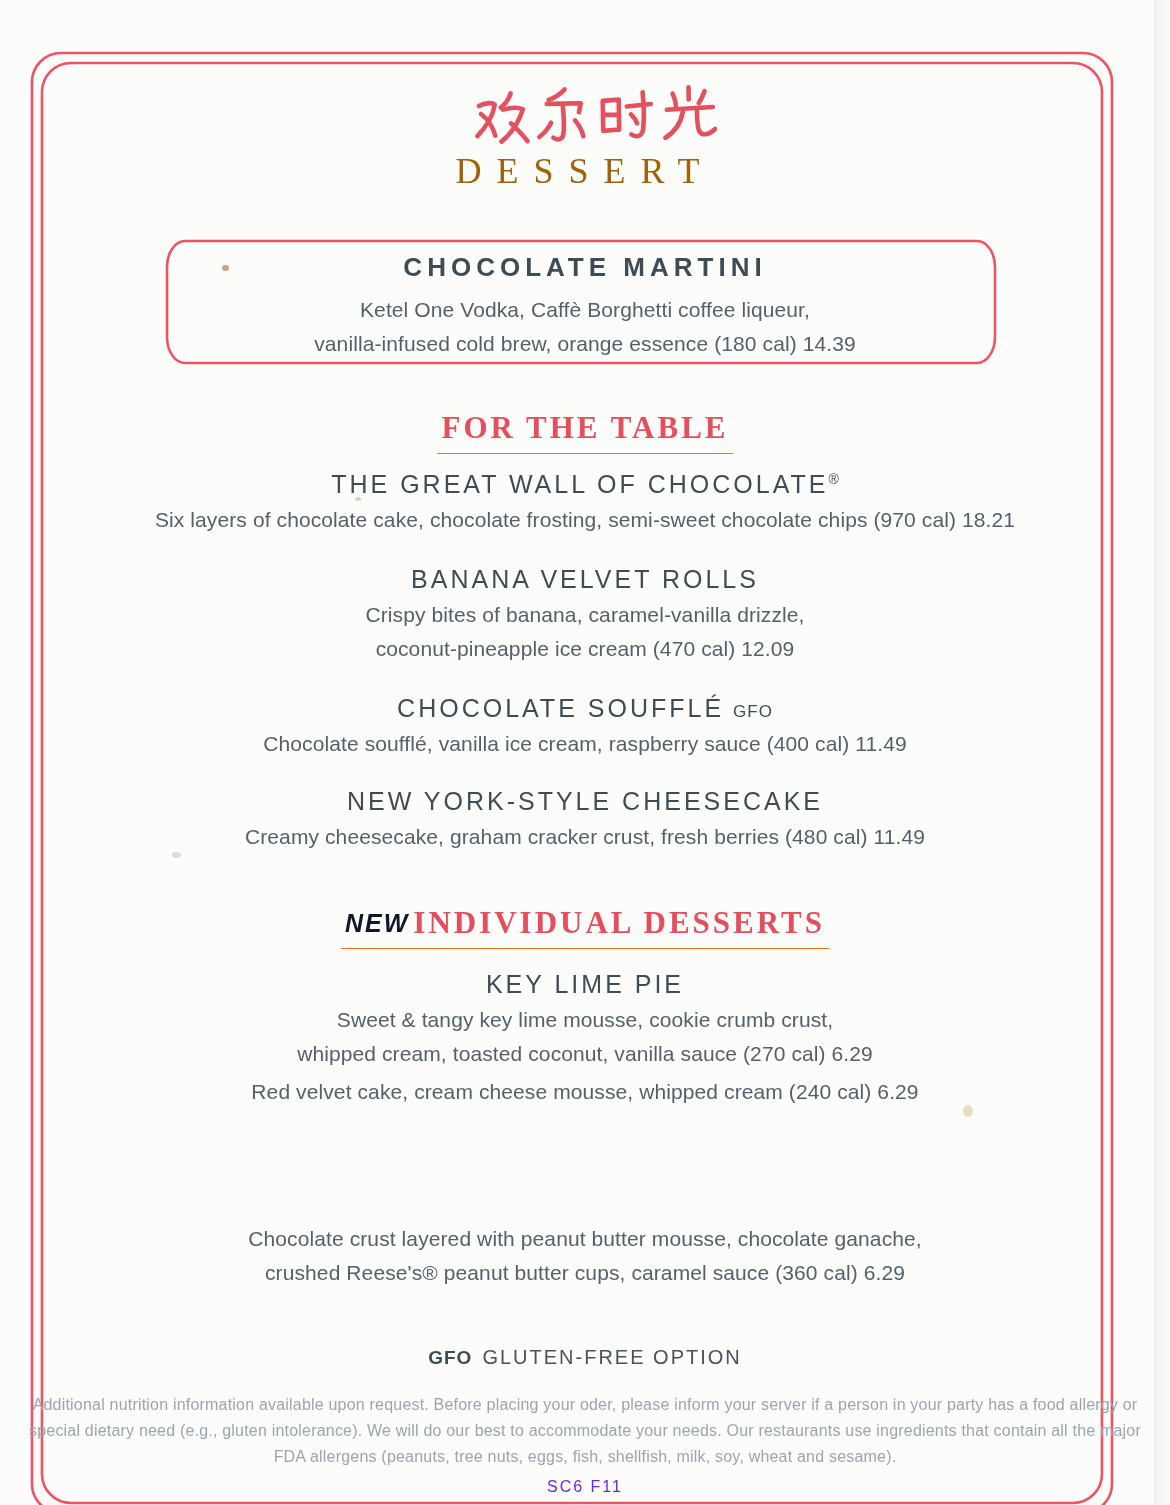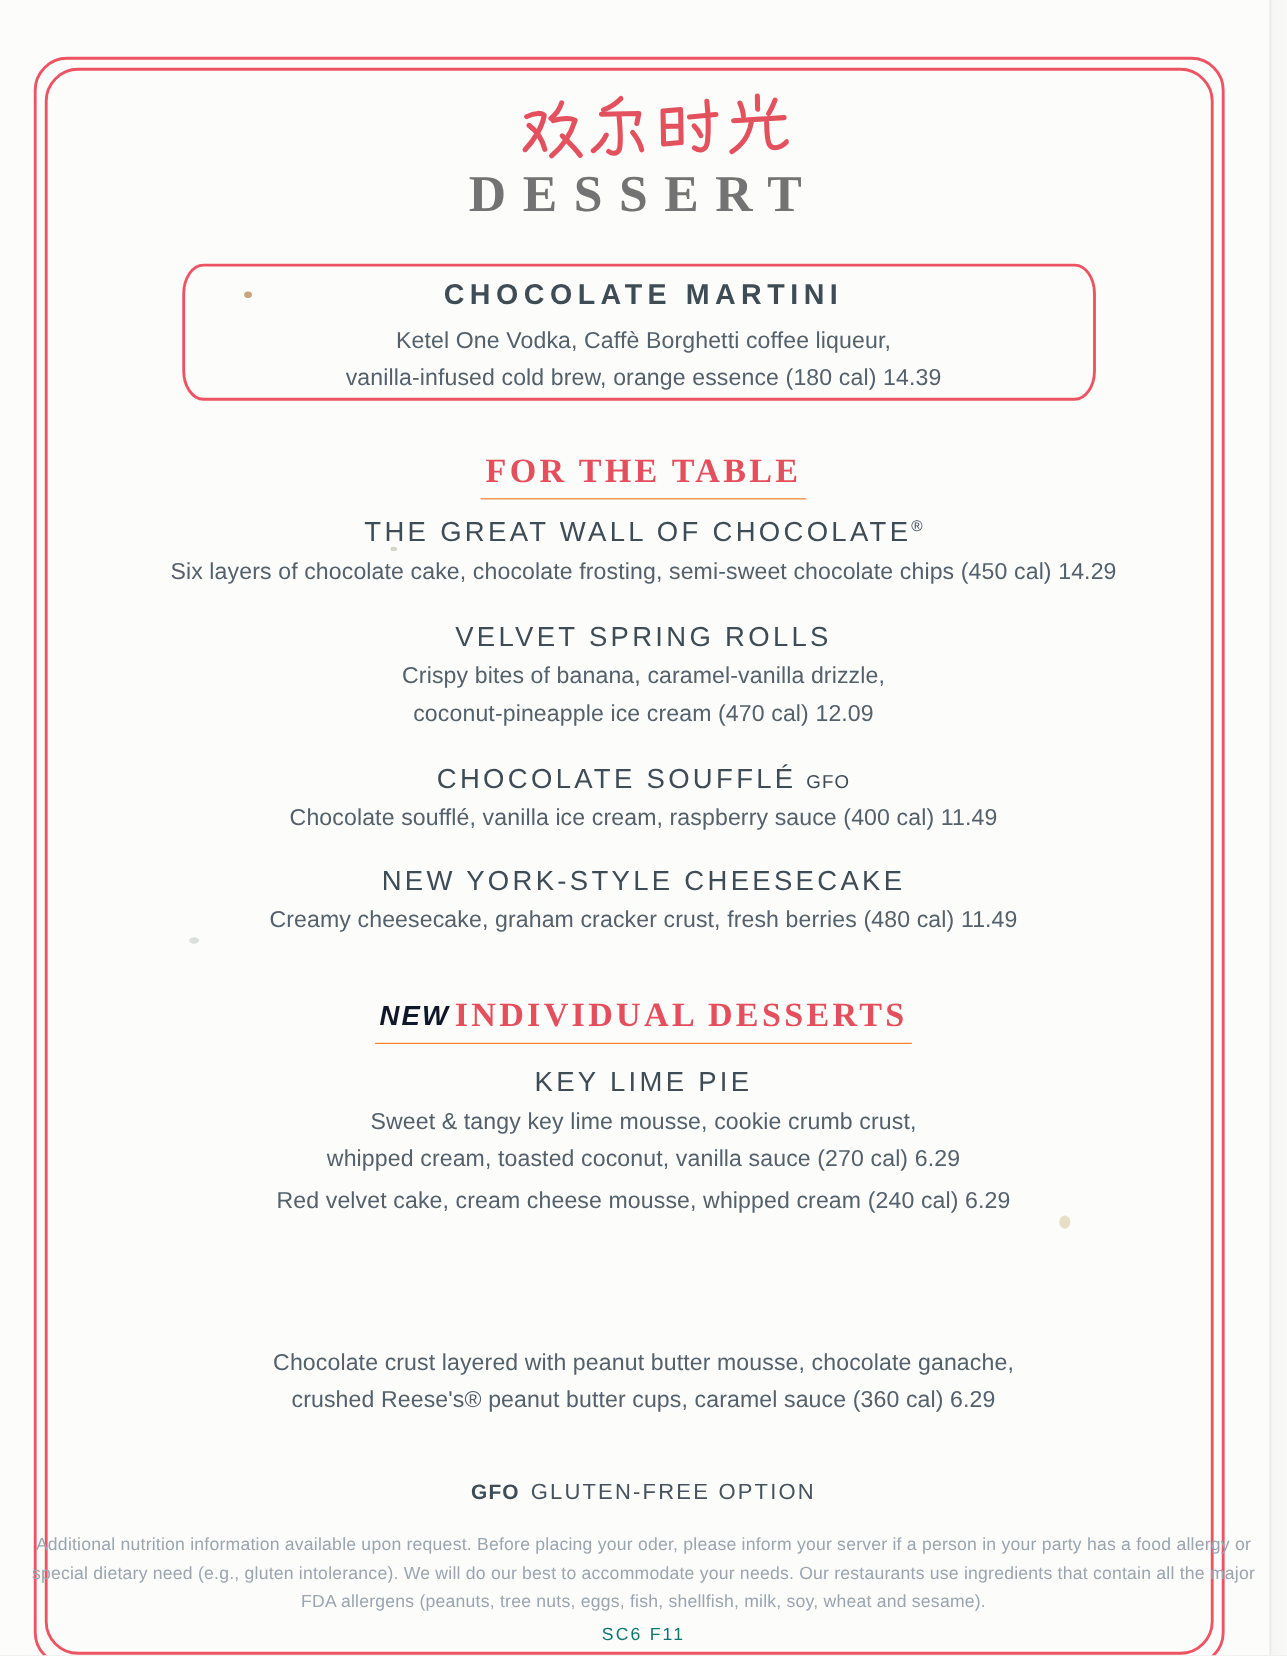--- a/index.html
+++ b/index.html
@@ -9,22 +9,22 @@
     font-family:"Liberation Sans",sans-serif;
   }
   .frame-svg{position:absolute;left:0;top:0;width:1170px;height:1505px;z-index:1;}
   .layer{position:absolute;left:0;top:0;width:1170px;height:1505px;z-index:2;}
   .cblock{position:absolute;left:0;right:0;text-align:center;white-space:nowrap;}
 
   .calligraphy{position:absolute;left:473px;top:84px;width:244px;height:64px;}
   .calligraphy path{stroke:#e4515e;stroke-width:4.6;fill:none;stroke-linecap:round;stroke-linejoin:round;}
 
   .menu-title{
-    top:150px;font-family:"Liberation Serif",serif;font-weight:bold;
-    font-size:47px;letter-spacing:15px;color:#737373;
+    top:150px;font-family:"Liberation Serif",serif;font-weight:normal;
+    font-size:36px;letter-spacing:15px;color:#a16207;
   }
   .feat-name{top:252px;font-weight:bold;font-size:26px;letter-spacing:5px;color:#3e4c56;}
   .desc{font-size:21px;color:#54616b;line-height:34px;letter-spacing:0.1px;}
   .feat-desc{top:293px;}
 
   .section-head{top:410px;}
   .section-head .inner{
     display:inline-block;border-bottom:1px solid #f97316;padding:0 4px 7px 4px;
   }
   .serif-red{
@@ -36,21 +36,21 @@
     font-size:25px;letter-spacing:2px;color:#0f172a;margin-right:4px;vertical-align:1px;
   }
   .item-name{
     margin:0;font-weight:normal;font-size:25px;letter-spacing:3px;color:#3e4c56;
   }
   .item-name sup.reg{font-size:14px;vertical-align:9px;letter-spacing:0;}
   .item-name .badge{font-size:17px;letter-spacing:1px;margin-left:9px;}
   .legend{top:1346px;font-size:20px;color:#46535d;letter-spacing:2px;}
   .legend b{font-size:19px;color:#3e4c56;letter-spacing:1px;margin-right:10px;}
   .footer{top:1392px;font-size:16px;line-height:26px;color:#9aa5b0;letter-spacing:0.2px;}
-  .sheet-code{top:1478px;font-size:16px;color:#0f766e;letter-spacing:2px;}
+  .sheet-code{top:1478px;font-size:16px;color:#6d28d9;letter-spacing:2px;}
 
   .speck{position:absolute;border-radius:50%;z-index:1;}
   .scan-edge{
     position:absolute;top:0;right:0;width:16px;height:1505px;z-index:3;
     background:linear-gradient(to right,#d8d9d6 0,#f1f1ef 3px,#f6f6f4 100%);
     opacity:.55;
   }
 </style>
 </head>
 <body>
@@ -117,25 +117,25 @@
     </div>
 
     <div class="cblock section-head" style="top:410px">
       <span class="inner"><span class="serif-red">FOR THE TABLE</span></span>
     </div>
 
     <div class="cblock" style="top:470px">
       <h3 class="item-name"><span>THE GREAT WALL OF CHOCOLATE</span><sup class="reg">®</sup></h3>
     </div>
     <div class="cblock desc" style="top:503px">
-      <div>Six layers of chocolate cake, chocolate frosting, semi-sweet chocolate chips (450 cal) 14.29</div>
+      <div>Six layers of chocolate cake, chocolate frosting, semi-sweet chocolate chips (970 cal) 18.21</div>
     </div>
 
     <div class="cblock" style="top:565px">
-      <h3 class="item-name"><span>VELVET SPRING ROLLS</span></h3>
+      <h3 class="item-name"><span>BANANA VELVET ROLLS</span></h3>
     </div>
     <div class="cblock desc" style="top:598px">
       <div>Crispy bites of banana, caramel-vanilla drizzle,</div>
       <div>coconut-pineapple ice cream (470 cal) 12.09</div>
     </div>
 
     <div class="cblock" style="top:694px">
       <h3 class="item-name"><span>CHOCOLATE SOUFFLÉ</span><span class="badge">GFO</span></h3>
     </div>
     <div class="cblock desc" style="top:727px">

